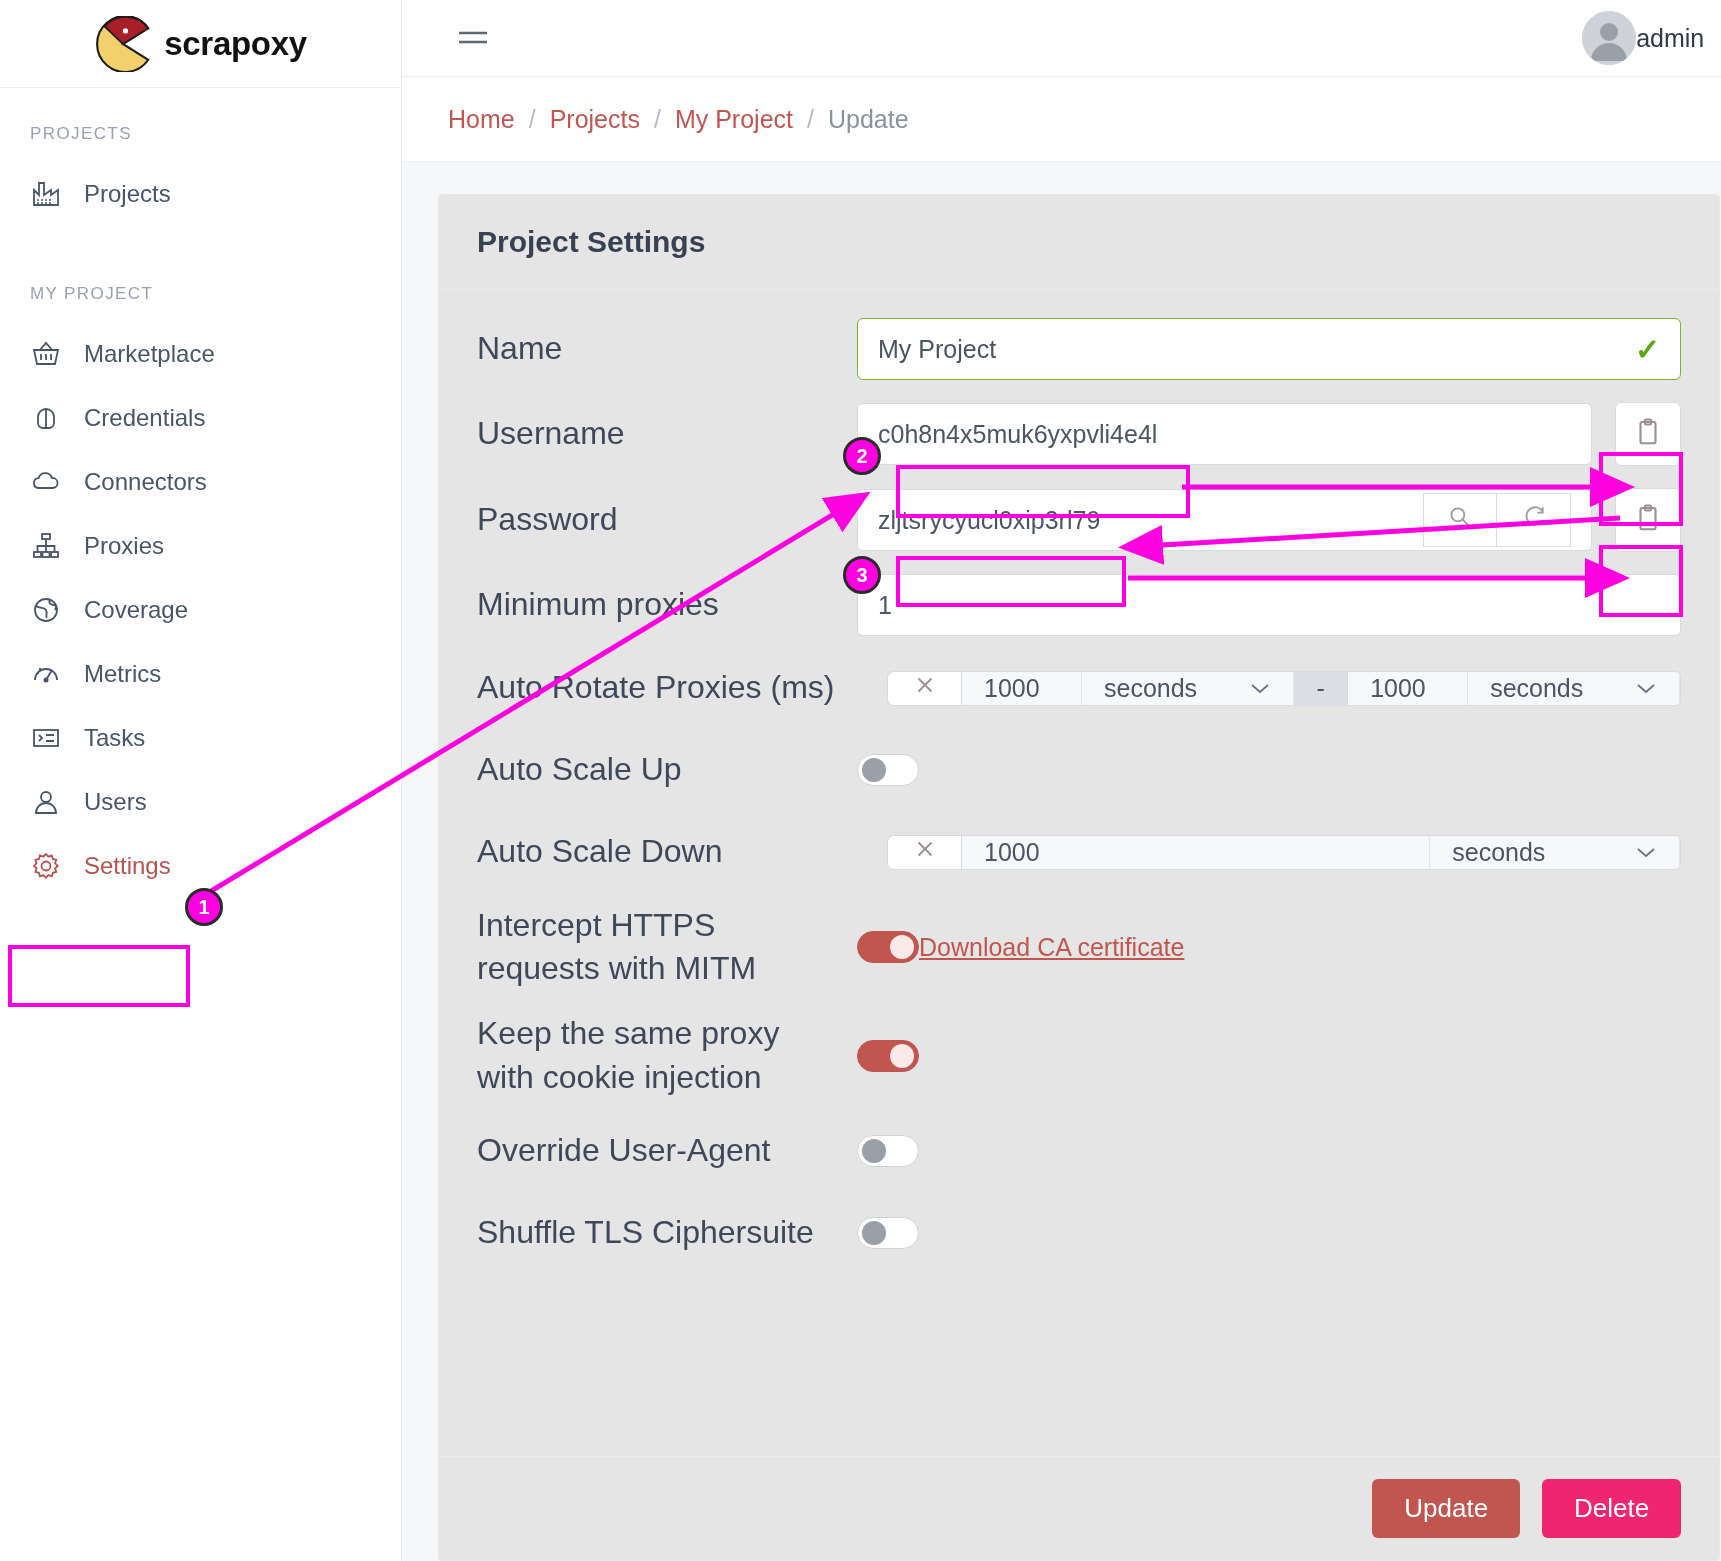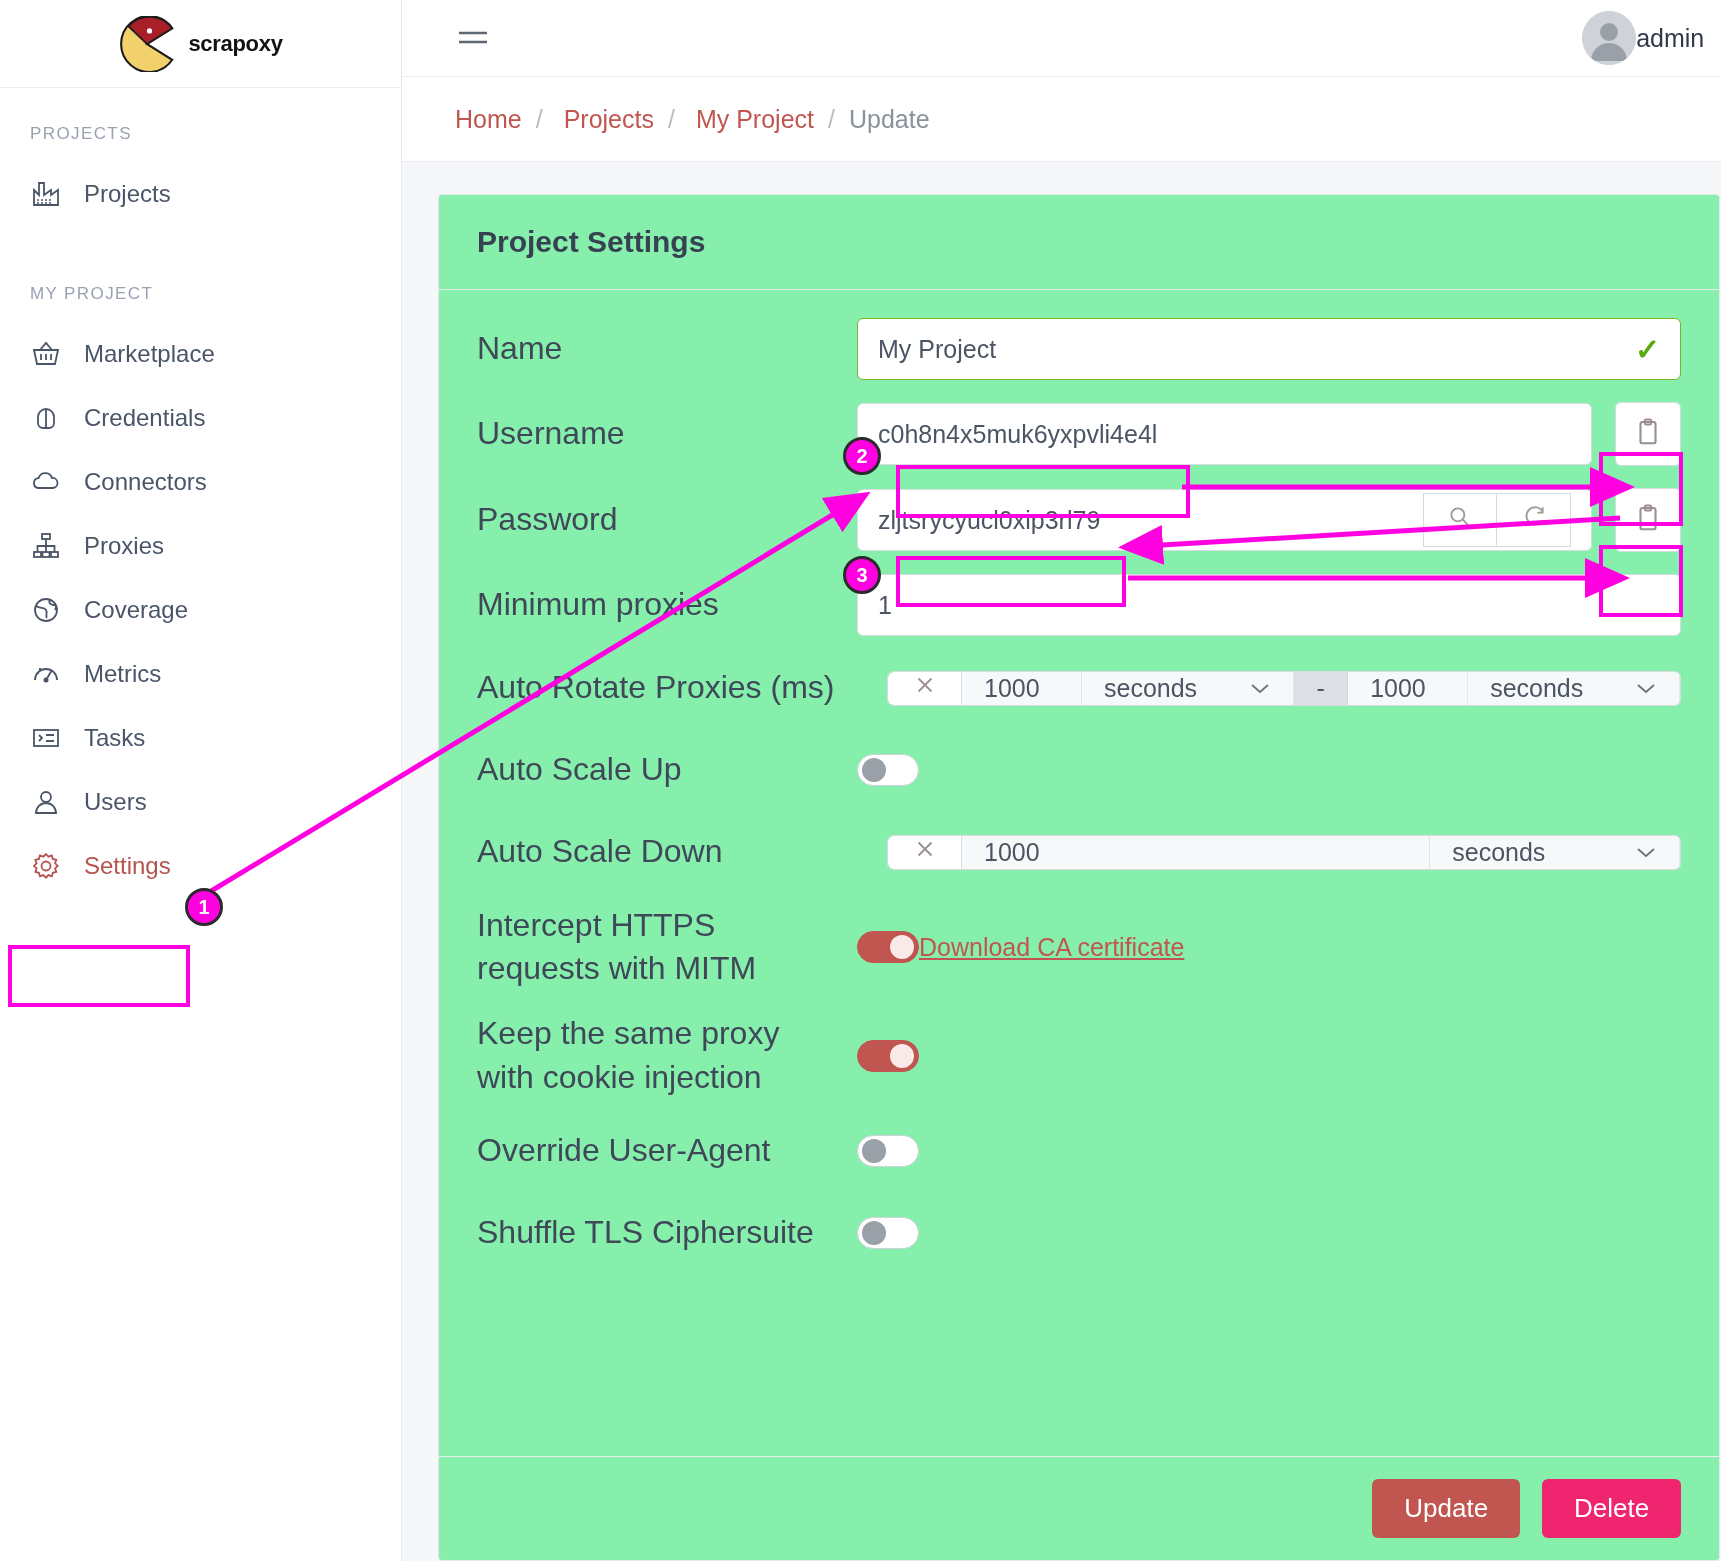--- a/index.html
+++ b/index.html
@@ -24,21 +24,21 @@
     position: relative;
   }
   .brand {
     height: 88px;
     display: flex; align-items: center; justify-content: center;
     gap: 14px;
     border-bottom: 1px solid #eceef1;
   }
   .brand-logo { width: 56px; height: 56px; display:block; }
   .brand-name {
-    font-size: 22px; font-weight: 700; color: #121212; letter-spacing: -0.3px;
+    font-size: 33px; font-weight: 700; color: #121212; letter-spacing: -0.3px;
   }
   .nav-heading {
     font-size: 17px; letter-spacing: 1.4px; color: #9aa2b1;
     padding: 0 30px; margin-top: 36px; margin-bottom: 18px;
     font-weight: 500;
   }
   .nav-heading.second { margin-top: 58px; }
   .nav-item {
     display: flex; align-items: center; gap: 22px;
     padding: 16px 30px;
@@ -64,27 +64,27 @@
   }
   .admin-name { font-size: 25px; color: #2f3a4b; }
 
   .breadcrumb-bar {
     height: 97px; display: flex; align-items: center;
     padding: 0 34px 0 46px;
     background: #ffffff;
     border-bottom: 1px solid #eceef1;
   }
   .crumbs { display: flex; align-items: center; gap: 14px; font-size: 25px; }
-  .crumb-link { color: #c0564f; cursor: pointer; text-decoration: none; margin-left: 7px; }
+  .crumb-link { color: #c0564f; cursor: pointer; text-decoration: none; }
   .crumb-sep { color: #b6bcc6; }
   .crumb-current { color: #8a929e; }
 
   .content-area { flex: 1; background: #f6f7f9; padding: 32px 36px 0 36px; }
   .card {
-    background: #86efac;
+    background: #e5e5e5;
     border: 1px solid #e6e8eb;
     border-radius: 4px;
     height: 1367px;
     display: flex; flex-direction: column;
   }
   .card-header {
     padding: 30px 38px;
     border-bottom: 1px solid #e9ebee;
     font-size: 30px; font-weight: 600; color: #384152;
   }

